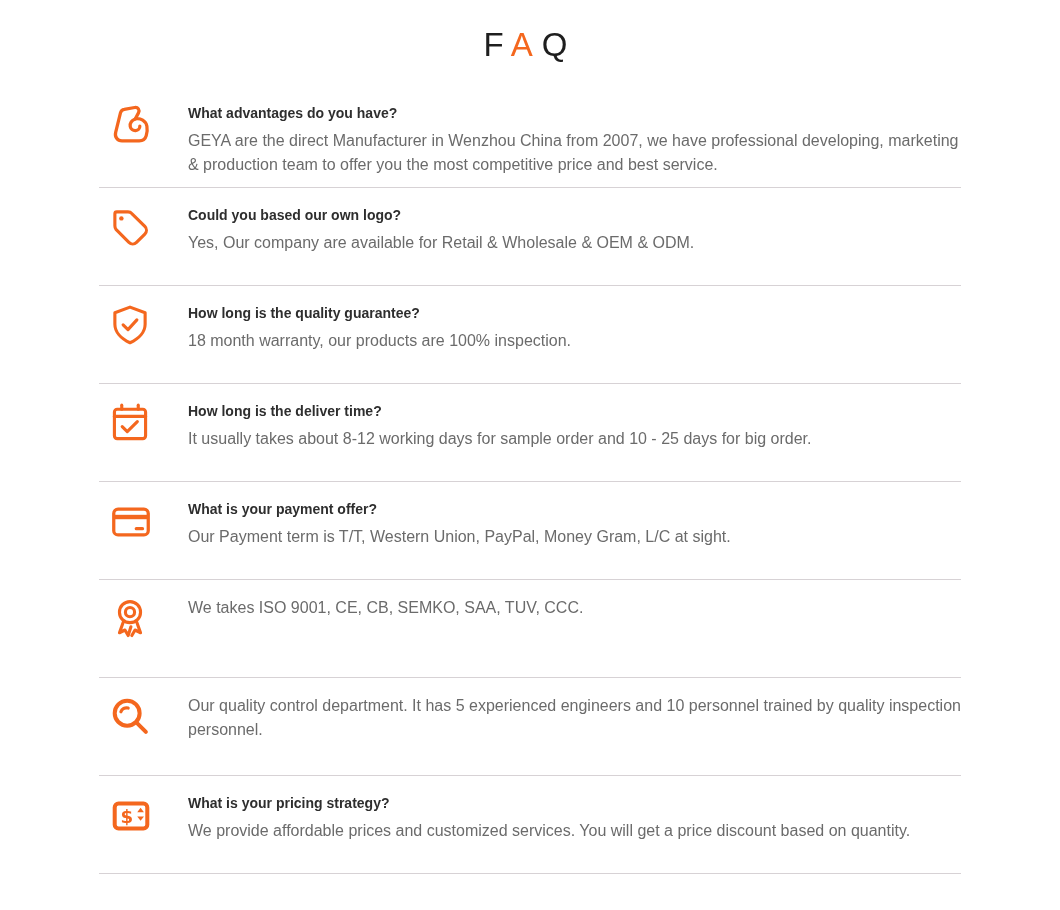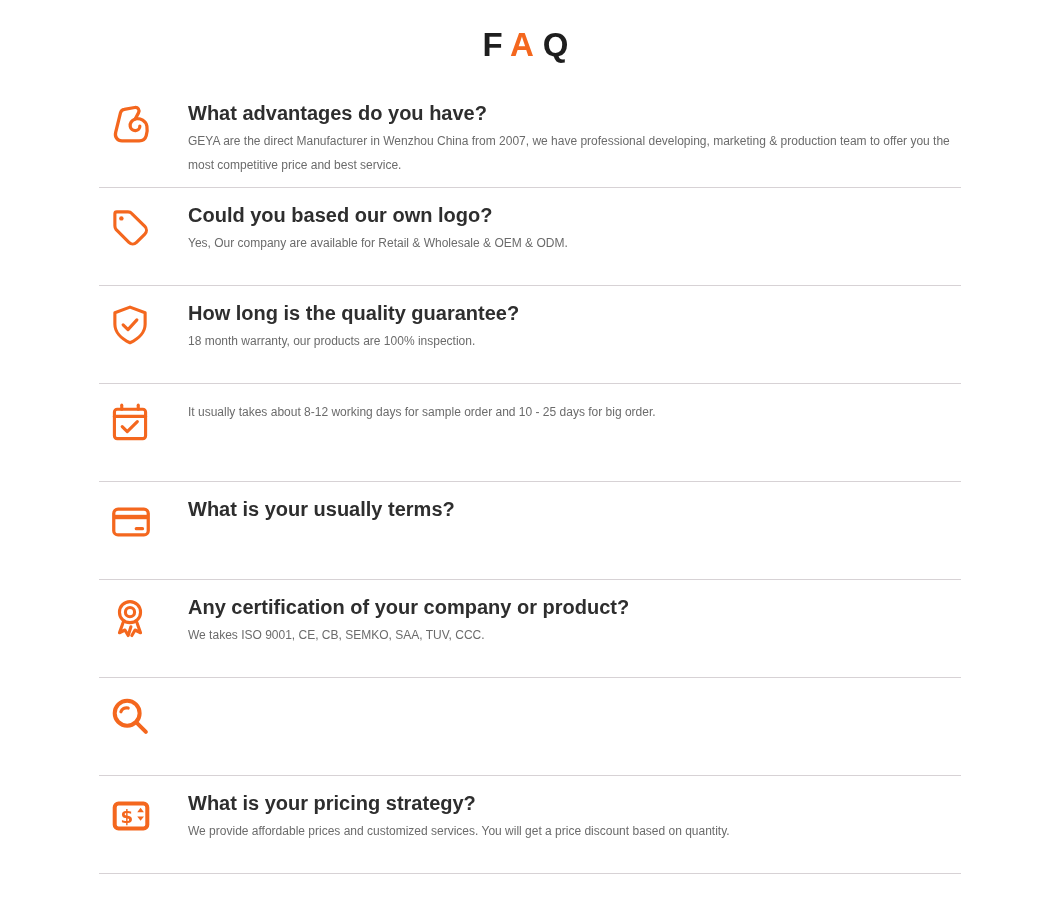--- a/index.html
+++ b/index.html
@@ -12,21 +12,21 @@
   body {
     width: 1060px;
     height: 910px;
     overflow: hidden;
   }
   .faq-title {
     text-align: center;
     margin: 0;
     padding-top: 26px;
     font-size: 33px;
-    font-weight: 700;
+    font-weight: 400;
     letter-spacing: 9px;
     color: #1e1e1e;
   }
   .faq-title .accent { color: #f4671e; }
   .faq-list {
     width: 862px;
     margin: 22px auto 0 auto;
   }
   .faq-row {
     display: flex;
@@ -38,28 +38,28 @@
   .icon-col {
     width: 89px;
     flex-shrink: 0;
     padding-left: 9px;
     padding-top: 1px;
   }
   .icon-col svg { display: block; }
   .text-col { flex: 1; min-width: 0; }
   .question {
     margin: 0 0 5px 0;
-    font-size: 20px;
+    font-size: 14px;
     line-height: 22px;
     font-weight: bold;
     color: #2e2e2e;
   }
   .answer {
     margin: 0;
-    font-size: 12px;
+    font-size: 16px;
     line-height: 24px;
     color: #6b6b6b;
   }
   .ic { stroke: #f4671e; fill: none; stroke-width: 3.4; stroke-linecap: round; stroke-linejoin: round; }
   .ic-fill { fill: #f4671e; stroke: none; }
   .ic-thick { stroke-width: 4.2; }
 </style>
 </head>
 <body>
 
@@ -110,61 +110,63 @@
     <div class="icon-col">
       <svg width="44" height="44" viewBox="0 0 48 48">
         <rect class="ic" x="7" y="9" width="34" height="32" rx="3"></rect>
         <path class="ic" d="M7 16.8 L41 16.8"></path>
         <path class="ic" d="M15 4.5 L15 9"></path>
         <path class="ic" d="M33 4.5 L33 9"></path>
         <path class="ic" d="M15.5 28 L21 33.5 L32 22.5"></path>
       </svg>
     </div>
     <div class="text-col">
+      <h3 class="question">How long is the deliver time?</h3>
       <p class="answer">It usually takes about 8-12 working days for sample order and 10 - 25 days for big order.</p>
     </div>
   </div>
 
   <div class="faq-row">
     <div class="icon-col">
       <svg width="46" height="46" viewBox="0 0 48 48">
         <rect class="ic" x="6" y="10.5" width="36" height="27" rx="4.5"></rect>
         <rect class="ic-fill" x="6" y="16.5" width="36" height="4.6"></rect>
         <path class="ic" d="M29.5 31 L36 31"></path>
       </svg>
     </div>
     <div class="text-col">
-      <h3 class="question">What is your usually terms?</h3>
+      <h3 class="question">What is your payment offer?</h3>
+      <p class="answer">Our Payment term is T/T, Western Union, PayPal, Money Gram, L/C at sight.</p>
     </div>
   </div>
 
   <div class="faq-row">
     <div class="icon-col">
       <svg width="44" height="44" viewBox="0 0 48 48">
         <circle class="ic" cx="24" cy="16.5" r="11.5"></circle>
         <circle class="ic" cx="24" cy="16.5" r="5"></circle>
         <path class="ic" d="M17 26.5 L12.5 39 L18.5 36 L22 42 L25 32.5"></path>
         <path class="ic" d="M31 26.5 L35.5 39 L29.5 36 L26 42"></path>
       </svg>
     </div>
     <div class="text-col">
-      <h3 class="question">Any certification of your company or product?</h3>
       <p class="answer">We takes ISO 9001, CE, CB, SEMKO, SAA, TUV, CCC.</p>
     </div>
   </div>
 
   <div class="faq-row">
     <div class="icon-col">
       <svg width="46" height="46" viewBox="0 0 48 48">
         <circle class="ic ic-thick" cx="20" cy="19" r="13"></circle>
         <path class="ic ic-thick" d="M29.8 28.8 L39.5 38.5"></path>
         <path class="ic" d="M13.5 17.5 C14.5 14.5 17.7 12.8 21 13.6"></path>
       </svg>
     </div>
     <div class="text-col">
+      <p class="answer">Our quality control department. It has 5 experienced engineers and 10 personnel trained by quality inspection personnel.</p>
     </div>
   </div>
 
   <div class="faq-row">
     <div class="icon-col">
       <svg width="46" height="46" viewBox="0 0 48 48">
         <rect class="ic ic-thick" x="7" y="11" width="34" height="26" rx="4"></rect>
         <text x="13" y="31" font-size="19" font-weight="bold" font-family="DejaVu Sans, sans-serif" fill="#f4671e">$</text>
         <path class="ic-fill" d="M30.5 20 L34 15.5 L37.5 20 Z"></path>
         <path class="ic-fill" d="M30.5 24.5 L37.5 24.5 L34 29 Z"></path>

